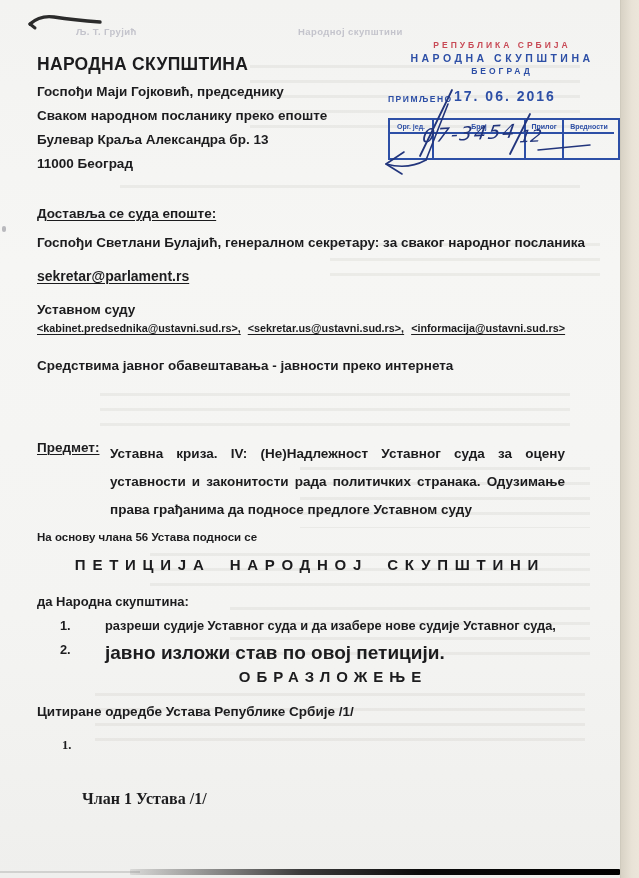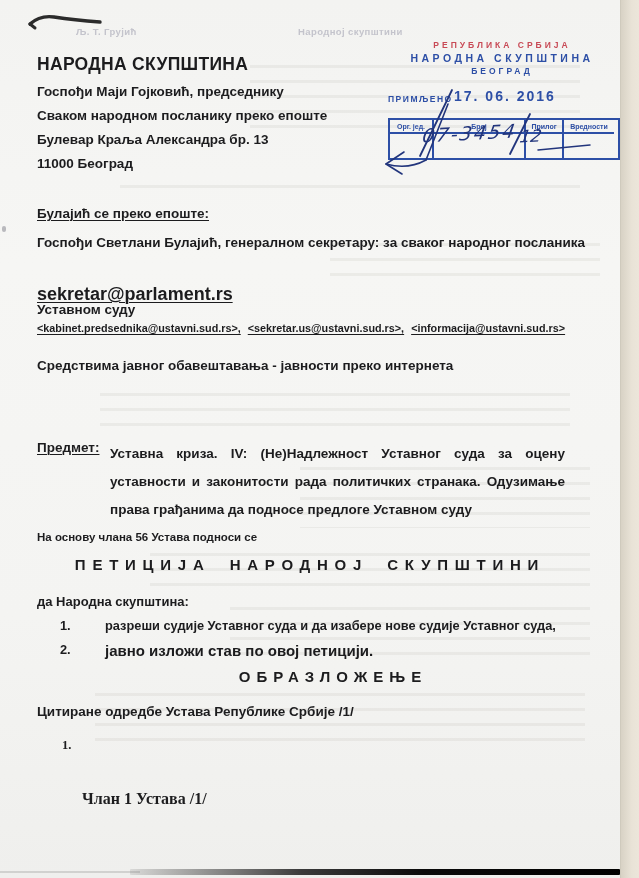--- a/index.html
+++ b/index.html
@@ -96,44 +96,44 @@
     <svg class="abs" style="left:0;top:0;" width="248" height="150">
       <path d="M42,118 L74,52" stroke="#22357c" stroke-width="1.8" fill="none" stroke-linecap="round"></path>
       <path d="M48,122 L70,66" stroke="#22357c" stroke-width="1.6" fill="none" stroke-linecap="round"></path>
       <path d="M48,122 Q30,132 8,126" stroke="#22357c" stroke-width="1.6" fill="none" stroke-linecap="round"></path>
       <path d="M8,126 L26,114 M8,126 L24,136" stroke="#22357c" stroke-width="1.6" fill="none" stroke-linecap="round"></path>
       <path d="M132,116 L152,76" stroke="#22357c" stroke-width="1.8" fill="none" stroke-linecap="round"></path>
       <path d="M160,112 L212,107" stroke="#22357c" stroke-width="1.5" fill="none" stroke-linecap="round"></path>
     </svg>
   </div>
 
-  <div class="abs ink b u" style="left:37px;top:206px;font-size:13.5px;">Булајић се преко епоште:</div>
+  <div class="abs ink b u" style="left:37px;top:206px;font-size:13.5px;">Доставља се суда епоште:</div>
   <div class="abs ink b" style="left:37px;top:230px;width:549px;font-size:13.5px;line-height:26px;text-align:justify;">Госпођи Светлани Булајић, генералном секретару: за сваког народног посланика</div>
-  <div class="abs ink b u" style="left:37px;top:284px;font-size:18px;">sekretar@parlament.rs</div>
+  <div class="abs ink b u" style="left:37px;top:268px;font-size:14px;">sekretar@parlament.rs</div>
 
   <div class="abs ink b" style="left:37px;top:302px;font-size:13.5px;">Уставном суду</div>
   <div class="abs ink b" style="left:37px;top:322px;font-size:10.8px;white-space:nowrap;">
     <span class="email-token">&lt;kabinet.predsednika@ustavni.sud.rs&gt;,</span>
     <span class="email-token" style="margin-left:4px;">&lt;sekretar.us@ustavni.sud.rs&gt;,</span>
     <span class="email-token" style="margin-left:4px;">&lt;informacija@ustavni.sud.rs&gt;</span>
   </div>
 
   <div class="abs ink b" style="left:37px;top:358px;font-size:13.5px;">Средствима јавног обавештавања - јавности преко интернета</div>
 
   <div class="abs ink b u" style="left:37px;top:440px;font-size:13.5px;">Предмет:</div>
   <div class="abs ink b" style="left:110px;top:440px;width:455px;font-size:13.5px;line-height:28px;text-align:justify;">Уставна криза. IV: (Не)Надлежност Уставног суда за оцену уставности и законитости рада политичких странака. Одузимање права грађанима да подносе предлоге Уставном суду</div>
 
   <div class="abs ink" style="left:37px;top:531px;font-size:11.5px;">На основу члана 56 Устава подноси се</div>
   <div class="abs ink b title-spaced" style="left:0;top:556px;width:620px;text-align:center;font-size:15px;">ПЕТИЦИЈА НАРОДНОЈ СКУПШТИНИ</div>
   <div class="abs ink b" style="left:37px;top:594px;font-size:13px;">да Народна скупштина:</div>
 
   <div class="abs ink b" style="left:60px;top:618px;font-size:12.8px;">1.</div>
   <div class="abs ink b" style="left:105px;top:618px;font-size:12.8px;">разреши судије Уставног суда и да изабере нове судије Уставног суда,</div>
   <div class="abs ink b" style="left:60px;top:642px;font-size:12.8px;">2.</div>
-  <div class="abs ink b" style="left:105px;top:642px;font-size:15px;text-align:right;">јавно изложи став по овој петицији.</div>
+  <div class="abs ink b" style="left:105px;top:642px;font-size:19px;text-align:right;">јавно изложи став по овој петицији.</div>
 
   <div class="abs ink b title-spaced2" style="left:0;top:668px;width:620px;text-align:center;font-size:15px;padding-left:23px;">ОБРАЗЛОЖЕЊЕ</div>
   <div class="abs ink b" style="left:37px;top:704px;font-size:13.5px;">Цитиране одредбе Устава Републике Србије /1/</div>
 
   <div class="abs ink quote-serif" style="left:62px;top:738px;font-size:12.5px;">1.</div>
   <div class="abs ink quote-serif" style="left:82px;top:790px;font-size:16px;">Члан 1 Устава /1/</div>
 
   <div class="scan-strip"></div>
   <div class="scan-shadow-bottom"></div>
   <div class="scan-shadow-bottom-left"></div>

